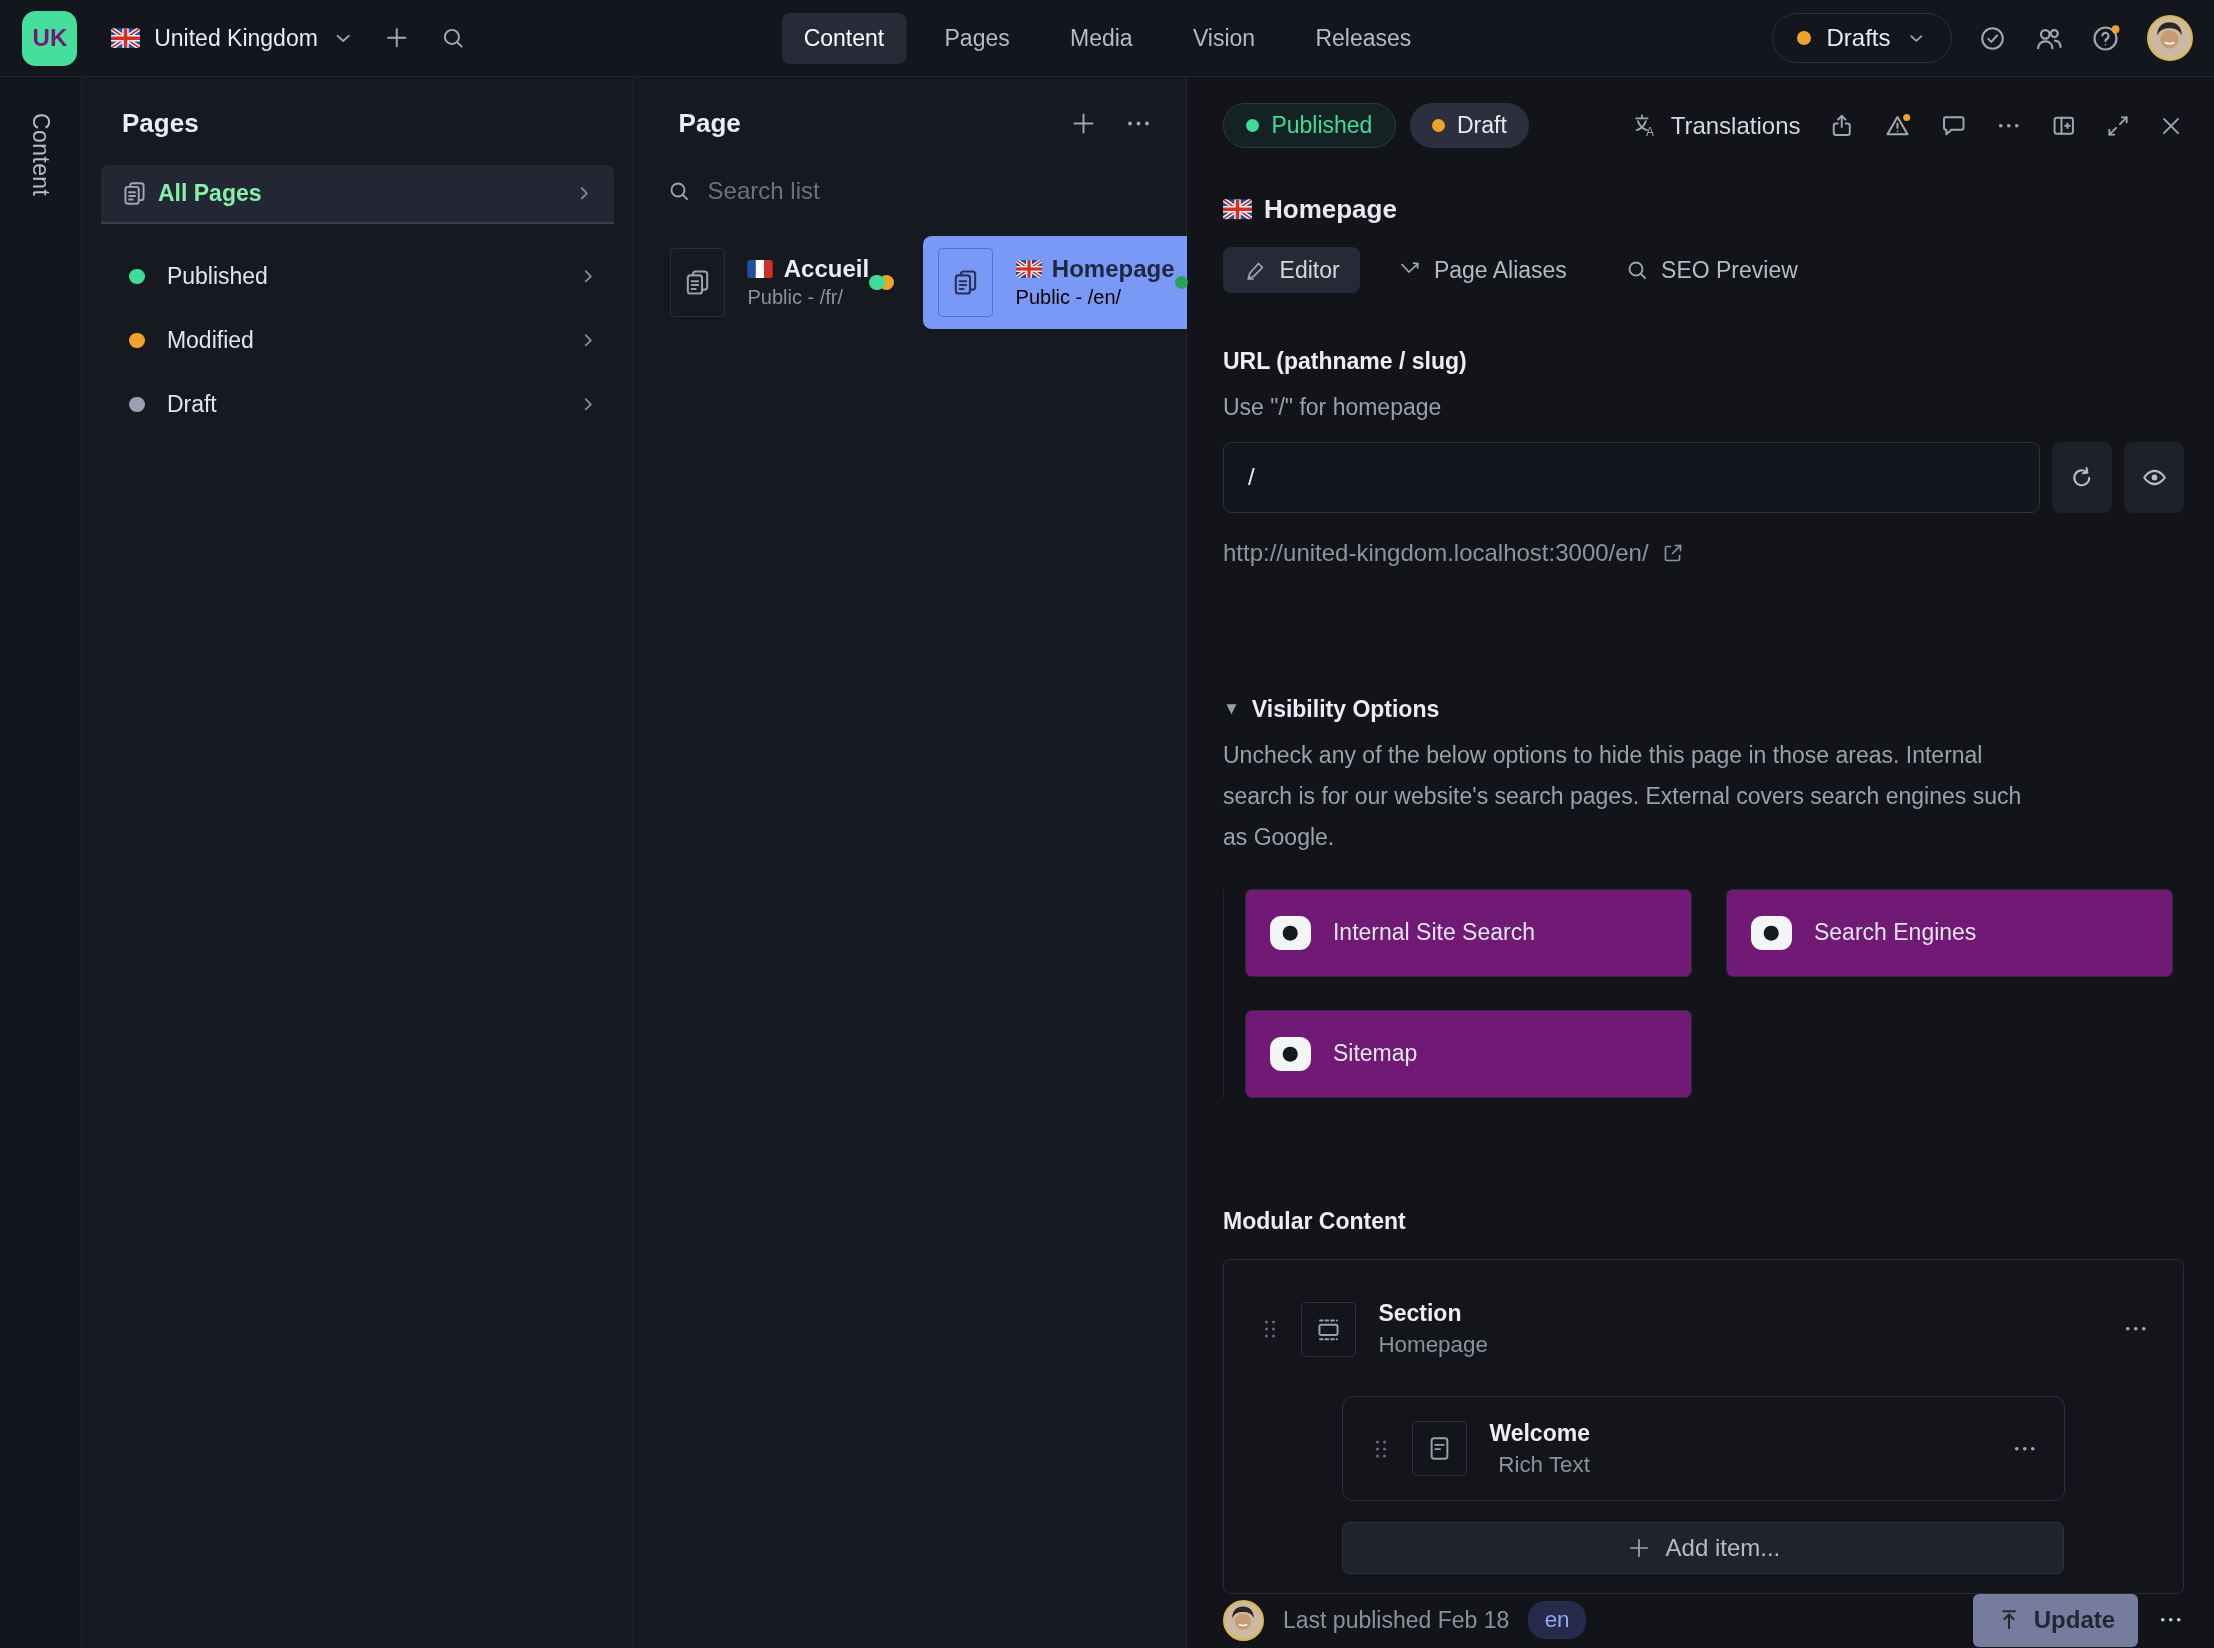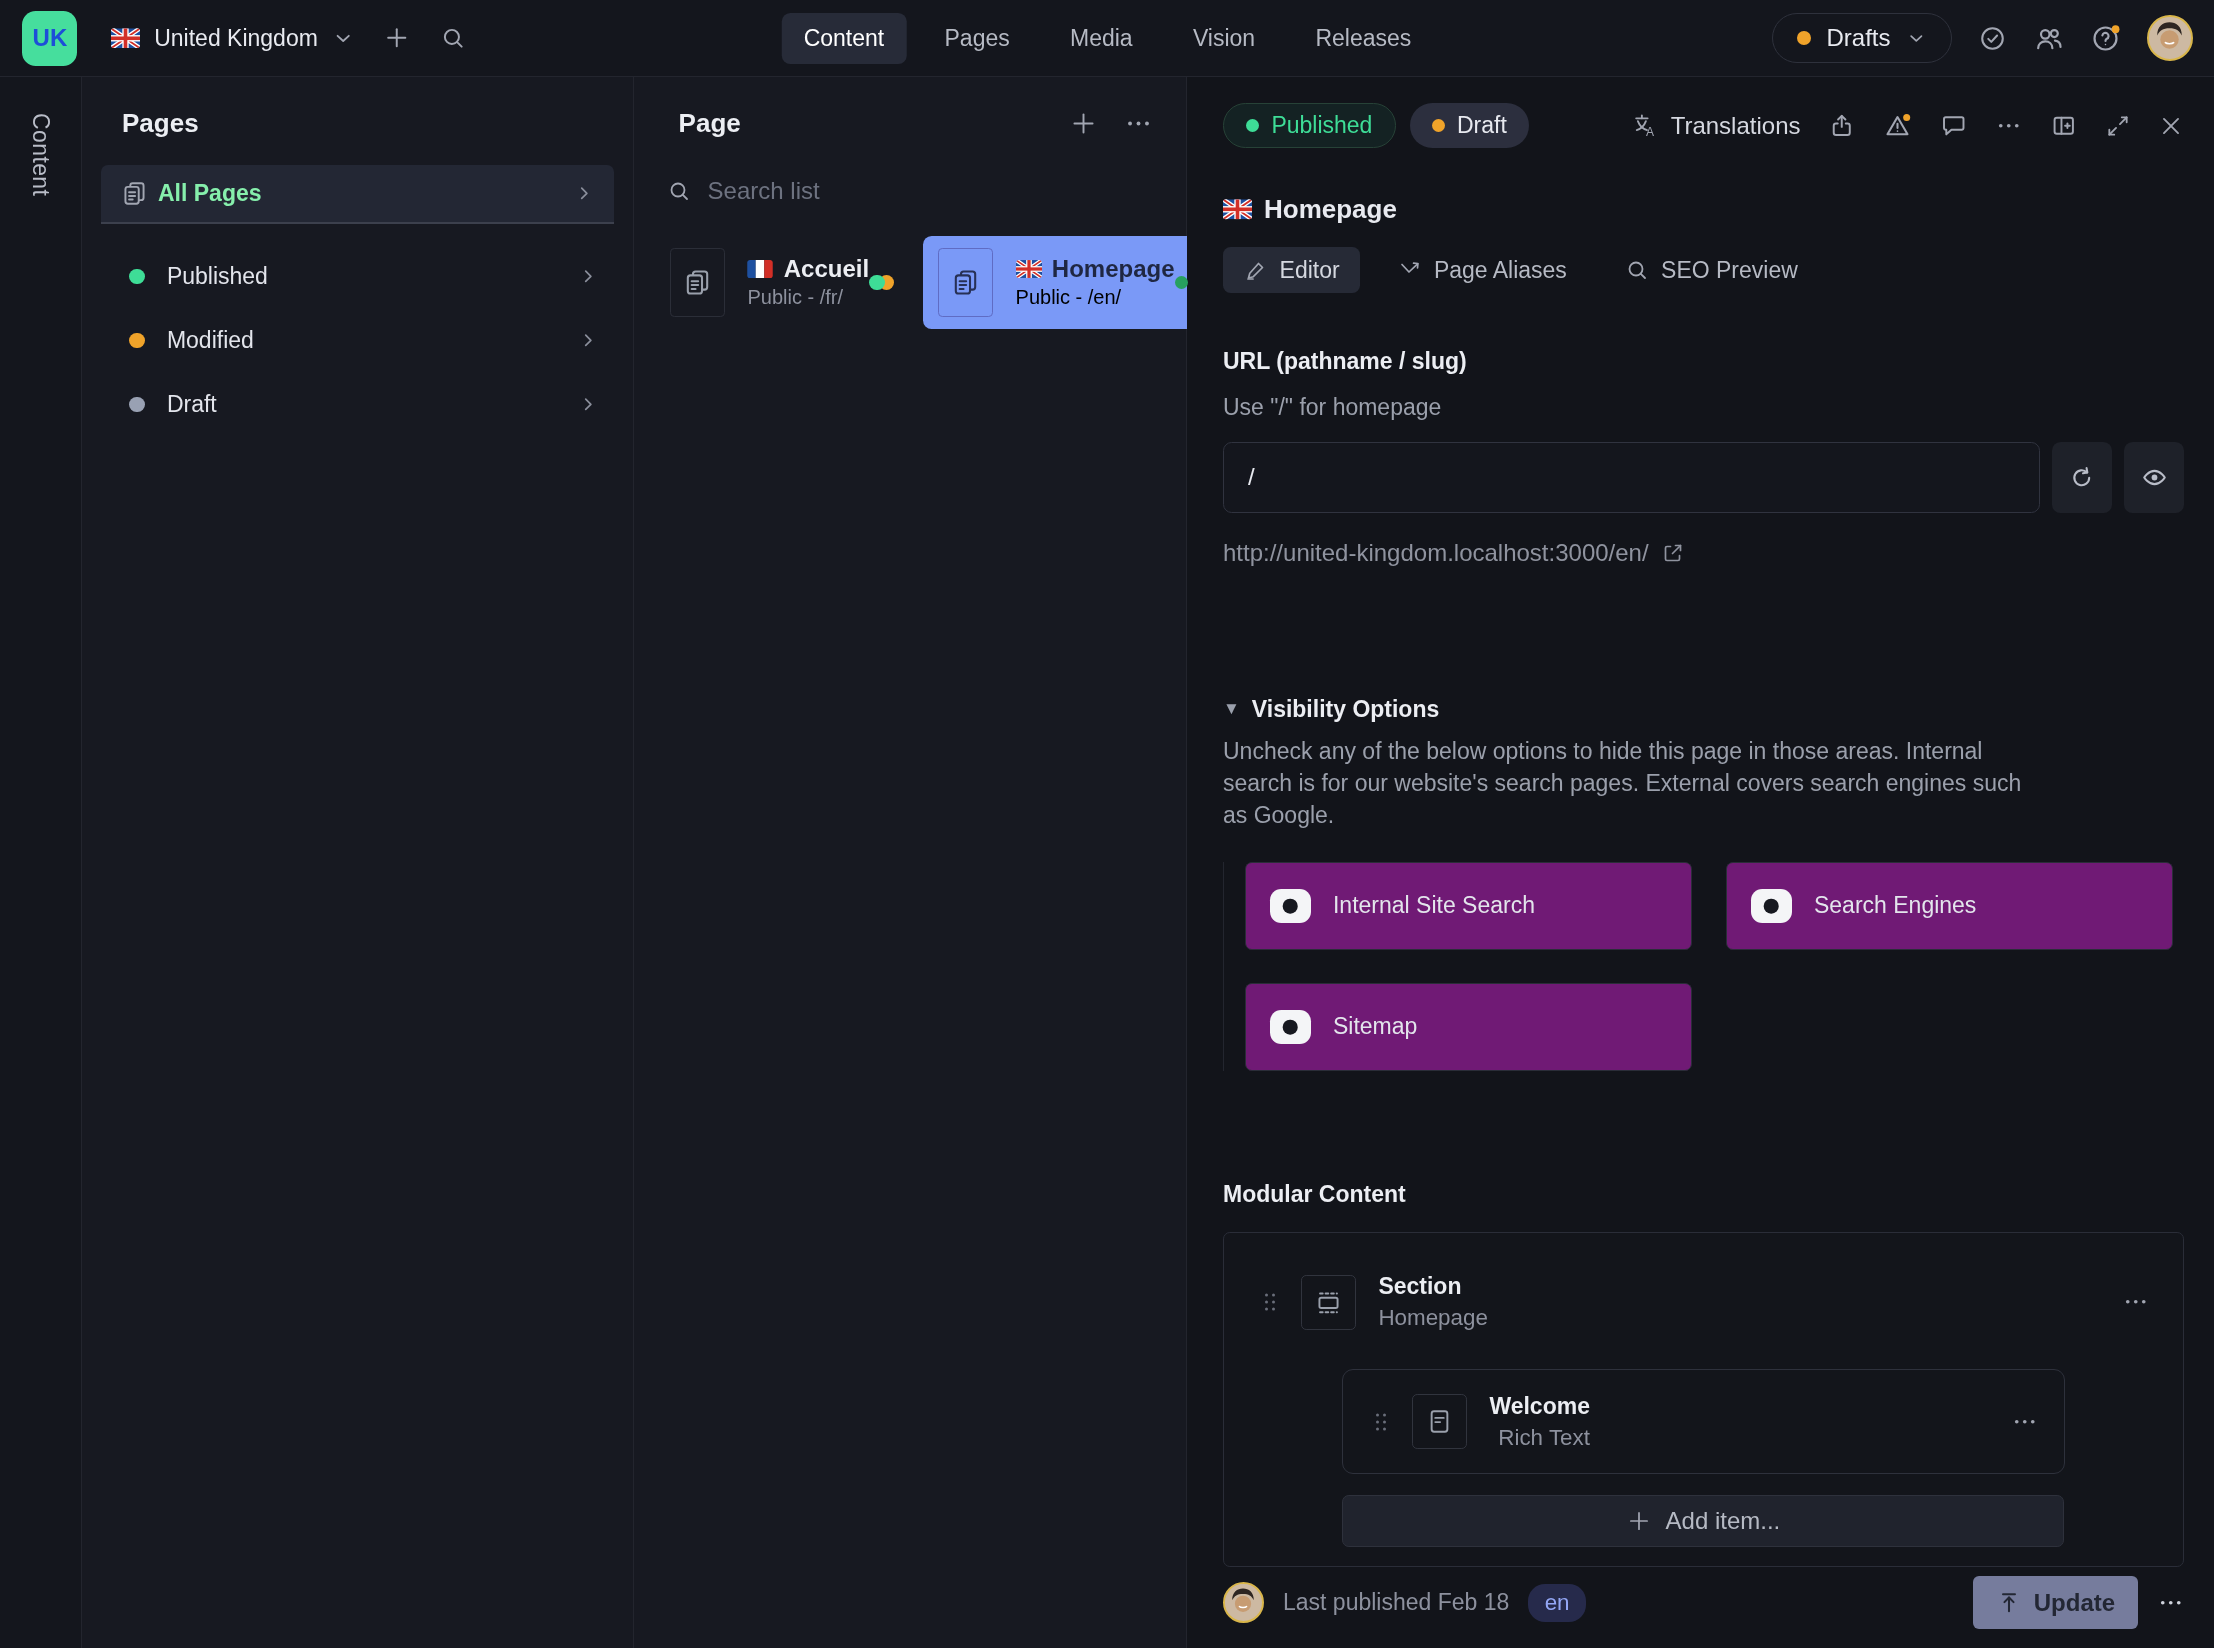--- a/index.html
+++ b/index.html
@@ -9,21 +9,21 @@
     --green:#3edd97; --orange:#f0a32a; --sel-blue:#7a99f7;
   }
   *{margin:0;padding:0;box-sizing:border-box;}
   html,body{width:2215px;height:1648px;overflow:hidden;}
   body{background:var(--bg-detail);font-family:"Liberation Sans",sans-serif;color:var(--txt);font-size:23px;}
   svg{display:block;}
   .ic{color:var(--icon);}
 
   
   .topbar{height:77px;background:var(--bg-top);border-bottom:0.9px solid var(--divider);display:flex;align-items:center;padding:0 22.4px;position:relative;}
-  .ws-badge{width:55px;height:55px;border-radius:13.8px;background:#46de9d;color:#1d4ed8;font-weight:700;font-size:24px;display:flex;align-items:center;justify-content:center;}
+  .ws-badge{width:55px;height:55px;border-radius:13.8px;background:#46de9d;color:#701a75;font-weight:700;font-size:24px;display:flex;align-items:center;justify-content:center;}
   .ws-switcher{display:flex;align-items:center;gap:13.8px;margin-left:34px;cursor:default;}
   .flag{border-radius:2.6px;overflow:hidden;flex:none;}
   .topbar-btn{background:none;border:none;color:var(--icon);margin-left:29px;cursor:pointer;}
   .main-nav{position:absolute;left:50%;transform:translateX(-50%);display:flex;align-items:center;gap:15.5px;}
   .nav-item{padding:12px 22.4px;border-radius:8.6px;color:#b6bac4;background:none;border:none;font-size:23px;font-family:inherit;cursor:pointer;}
   .nav-item.active{background:#272b38;color:#fff;}
   .top-right{margin-left:auto;display:flex;align-items:center;gap:26px;}
   .env-pill{display:flex;align-items:center;gap:15.5px;border:1.7px solid #2e313c;border-radius:27.5px;padding:10.3px 24px;background:none;color:var(--txt);font-size:24px;font-family:inherit;cursor:pointer;}
   .dot{border-radius:50%;display:inline-block;flex:none;}
   .dot16{width:13.8px;height:13.8px;}
@@ -77,21 +77,21 @@
   .etab{display:flex;align-items:center;gap:12px;height:46px;padding:0 20.6px;border-radius:7.7px;background:none;border:none;color:#b6bac4;font-size:23px;font-family:inherit;cursor:pointer;}
   .etab.active{background:#262a36;color:#d5d8e0;}
   .field-label{margin-top:55px;font-weight:700;color:#eceef3;}
   .field-hint{margin-top:19px;color:#9ba0ac;}
   .inputrow{margin-top:20.6px;display:flex;gap:12px;}
   .slug-input{flex:1;height:71px;background:#14161d;border:1.7px solid #30333f;border-radius:8.6px;color:var(--txt);font-size:24px;font-family:inherit;padding:0 24px;outline:none;}
   .sidebtn{width:60px;height:71px;border-radius:8.6px;border:none;background:#1e2129;color:#b9bdc8;display:flex;align-items:center;justify-content:center;cursor:pointer;}
   .preview-url{margin-top:26px;display:flex;align-items:center;gap:12px;color:#8f939f;font-size:24px;text-decoration:none;}
   .vis-head{margin-top:129px;display:flex;align-items:center;gap:12px;font-weight:700;color:#eceef3;cursor:pointer;}
   .tri{color:#9aa0ac;font-size:17px;}
-  .vis-desc{margin-top:12px;color:#9ba0ac;line-height:32px;max-width:804px;}
+  .vis-desc{margin-top:12px;color:#9ba0ac;line-height:41px;max-width:804px;}
   .vis-fieldset{margin-top:31px;border-left:1.7px solid #23262f;padding-left:20.6px;}
   .togglegrid{display:grid;grid-template-columns:447px 447px;gap:33px 34px;}
   .togglecard{height:88px;border:0.9px solid var(--card-border);border-radius:6.9px;display:flex;align-items:center;padding:0 24px;background:#701a75;}
   .switch{width:41px;height:34px;background:#f4f5f7;border-radius:11.2px;border:none;position:relative;cursor:pointer;flex:none;}
   .knob{position:absolute;left:50%;top:50%;transform:translate(-50%,-50%);width:14.6px;height:14.6px;border-radius:50%;background:#171920;}
   .togglecard .lbl{margin-left:22.4px;color:#e3e5ec;}
   .mod-label{margin-top:110px;font-weight:700;color:#eceef3;}
   .mod-card{margin-top:24px;border:0.9px solid var(--card-border);border-radius:6.9px;padding:40px 34px 19px;background:#13151b;}
   .blockrow{display:flex;align-items:center;}
   .drag{color:#6a6e7a;background:none;border:none;cursor:grab;}

